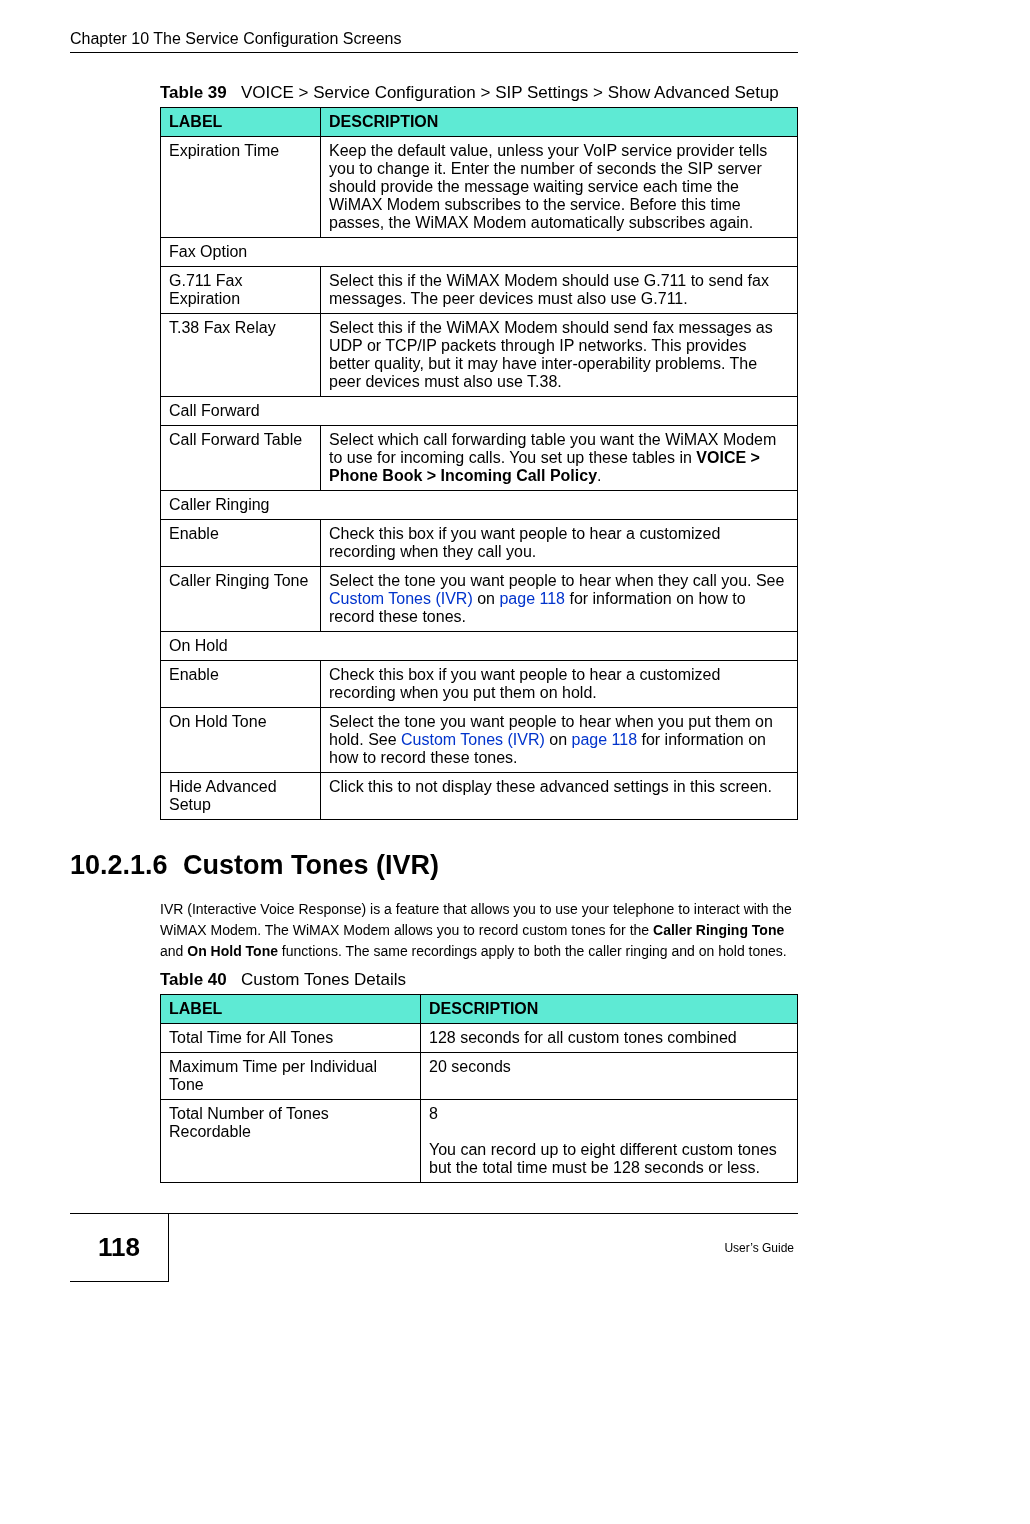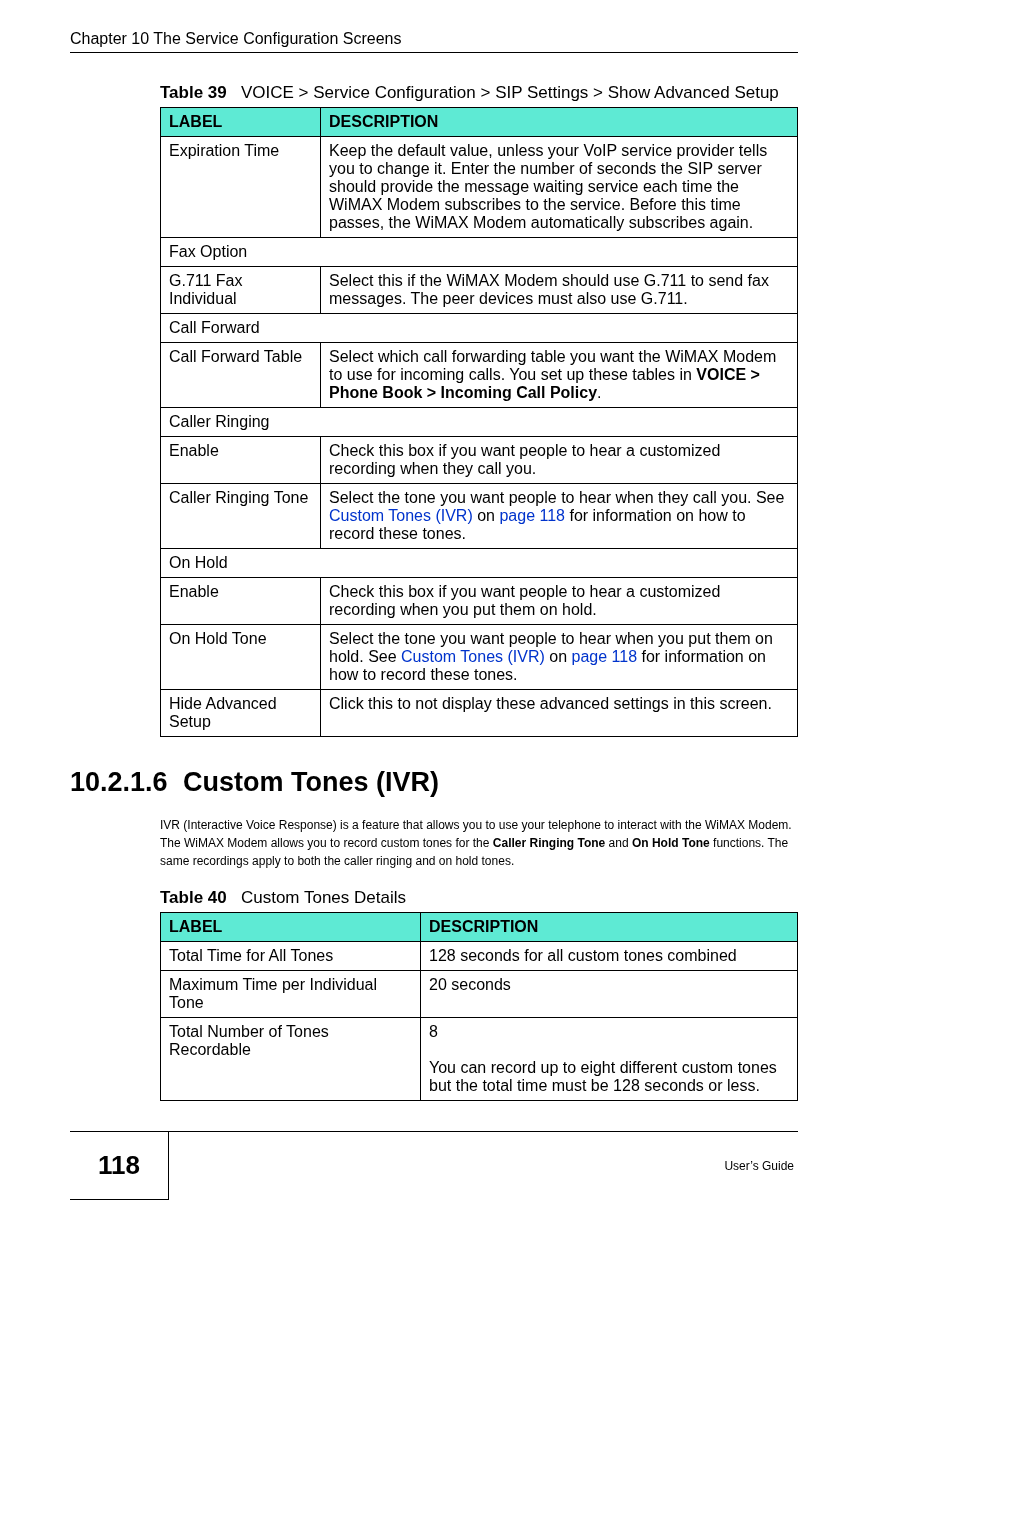--- a/index.html
+++ b/index.html
@@ -54,23 +54,23 @@
   .link-text { color: #0033cc; }
   .section-heading {
     font-size: 27px;
     font-weight: bold;
     margin-top: 30px;
     margin-bottom: 18px;
     margin-left: 0;
   }
   .section-number { margin-right: 8px; }
   .body-para {
-    font-size: 12px;
+    font-size: 14px;
     line-height: 1.5;
-    margin-bottom: 18px;
+    margin-bottom: 8px;
   }
   .footer-area {
     margin-top: 30px;
   }
   .bottom-rule {
     border: none;
     border-top: 1.5px solid #000;
     margin: 0;
   }
   .footer-row {
@@ -119,22 +119,26 @@
       </thead>
       <tbody>
         <tr>
           <td>Expiration Time</td>
           <td>Keep the default value, unless your VoIP service provider tells you to change it. Enter the number of seconds the SIP server should provide the message waiting service each time the WiMAX Modem subscribes to the service. Before this time passes, the WiMAX Modem automatically subscribes again.</td>
         </tr>
         <tr class="section-row">
           <td colspan="2">Fax Option</td>
         </tr>
         <tr>
-          <td>G.711 Fax Individual</td>
+          <td>G.711 Fax Expiration</td>
           <td>Select this if the WiMAX Modem should use G.711 to send fax messages. The peer devices must also use G.711.</td>
+        </tr>
+        <tr>
+          <td>T.38 Fax Relay</td>
+          <td>Select this if the WiMAX Modem should send fax messages as UDP or TCP/IP packets through IP networks. This provides better quality, but it may have inter-operability problems. The peer devices must also use T.38.</td>
         </tr>
         <tr class="section-row">
           <td colspan="2">Call Forward</td>
         </tr>
         <tr>
           <td>Call Forward Table</td>
           <td>
             <span>Select which call forwarding table you want the WiMAX Modem to use for incoming calls. You set up these tables in </span><b>VOICE &gt; Phone Book &gt; Incoming Call Policy</b><span>.</span>
           </td>
         </tr>

